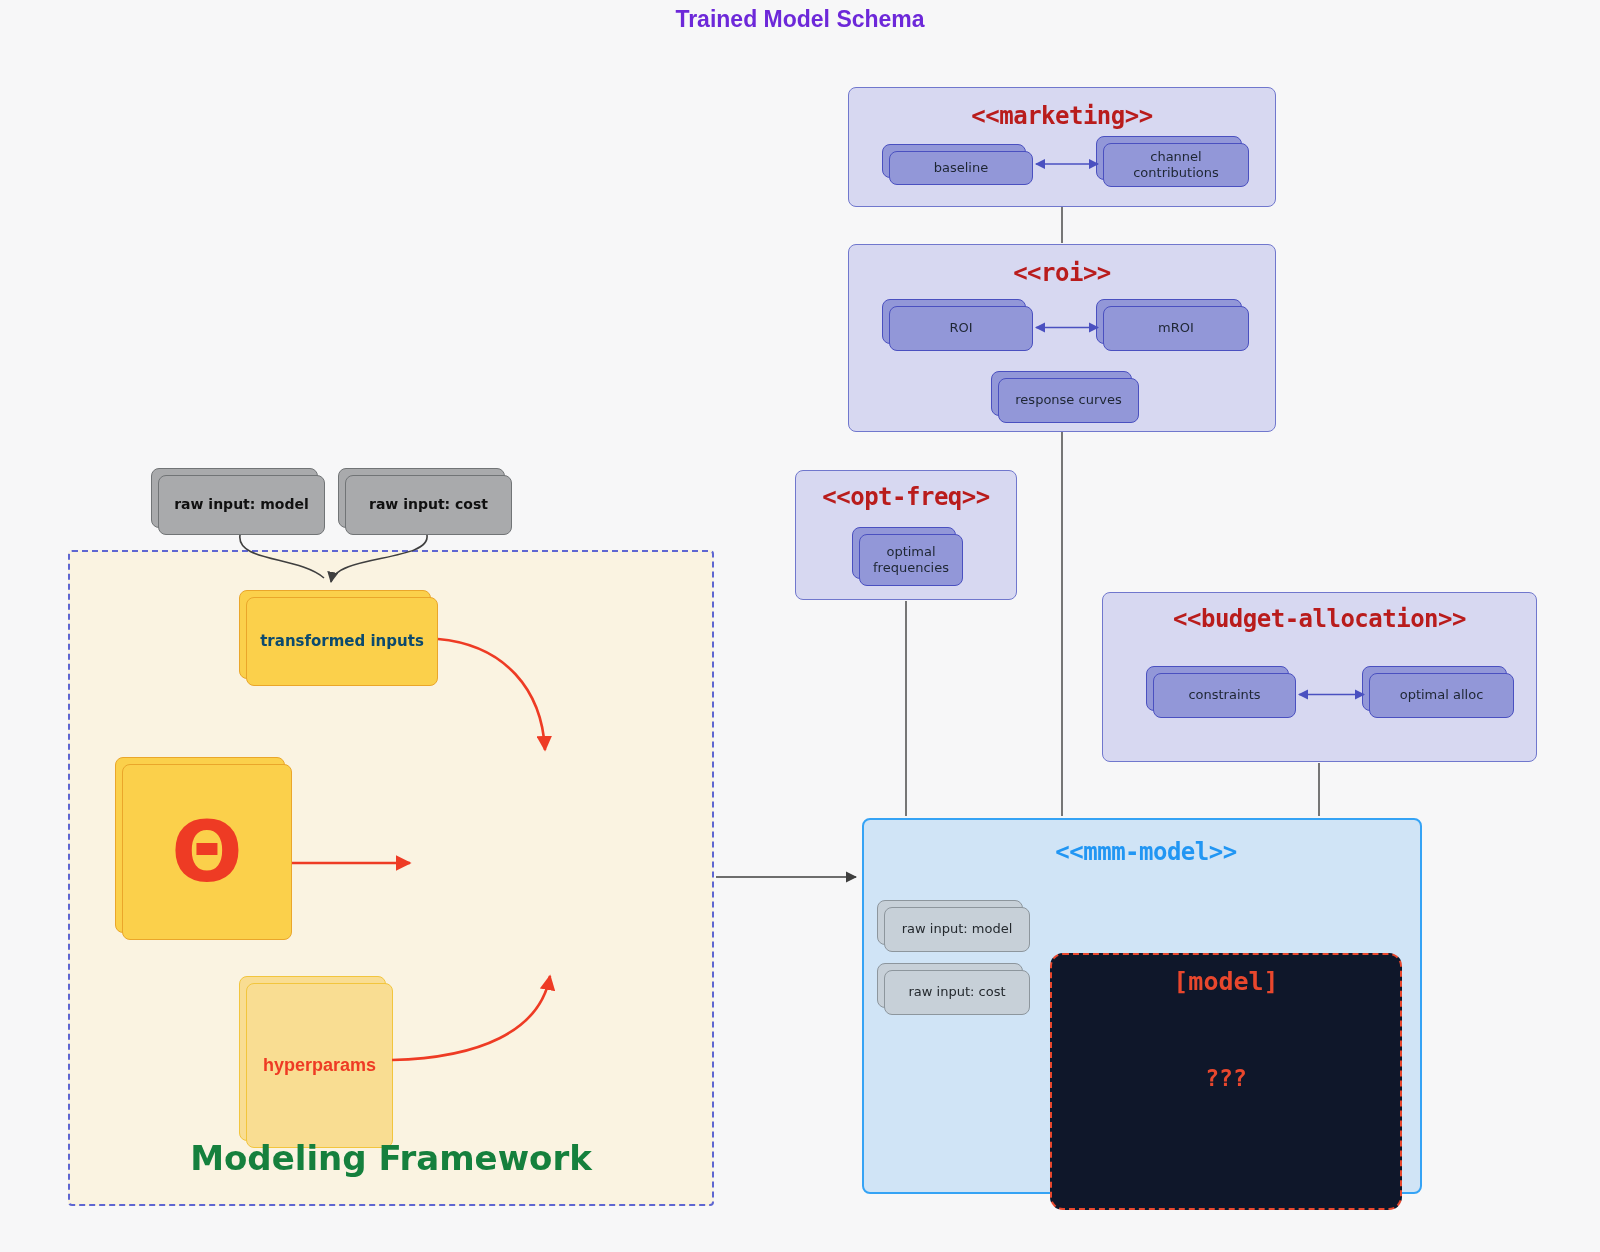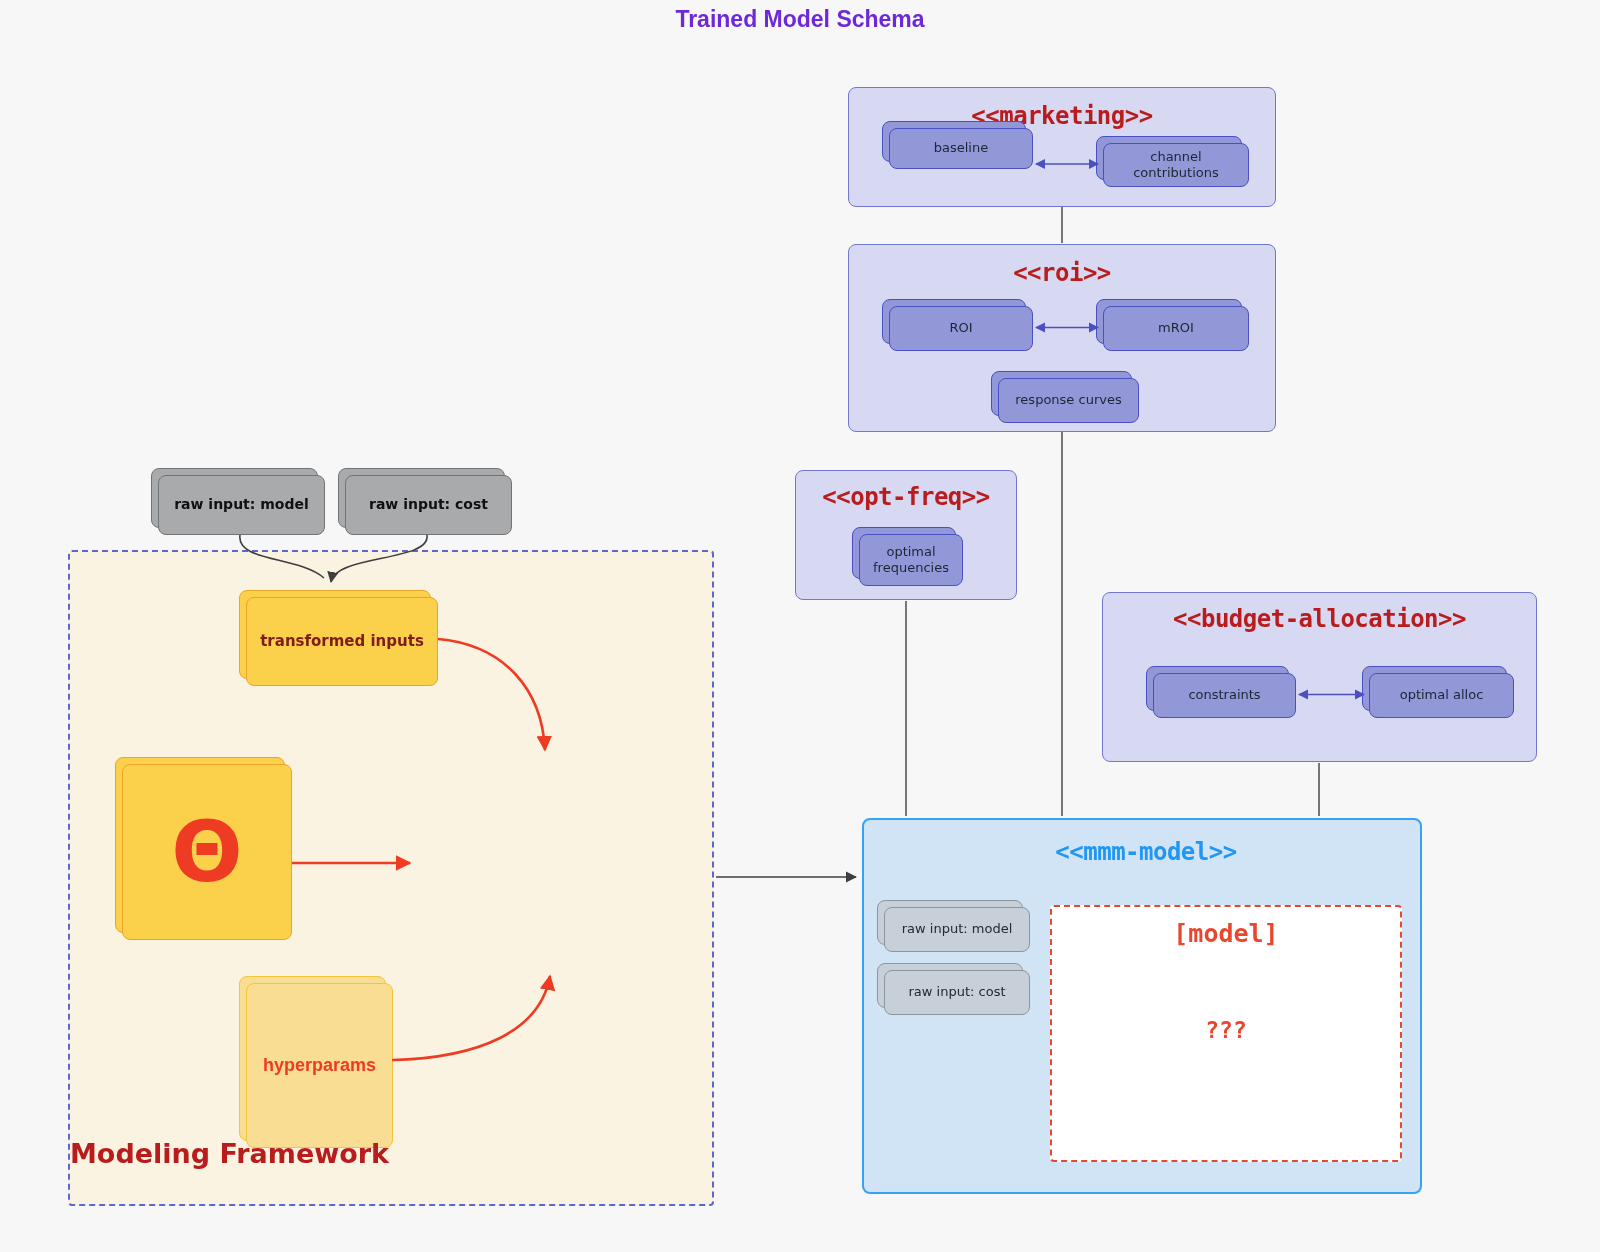--- a/index.html
+++ b/index.html
@@ -22,48 +22,48 @@
   .card{position:absolute;left:0;top:0;right:0;bottom:0;border-radius:8px;
         display:flex;align-items:center;justify-content:center;text-align:center;
         box-sizing:border-box;line-height:1.25;padding:2px 6px;}
   .stacked .back{transform:translate(-7px,-7px);}
   .node.purple .card{background:#9297d8;border:1.5px solid #4a50c0;color:#1e2633;font-size:13px;}
   .node.gray-dark .card{background:#a9aaac;border:1.5px solid #717476;color:#101010;
                         font-size:14px;font-weight:bold;}
   .node.gray-light .card{background:#c7d0d8;border:1.5px solid #8d969d;color:#24292e;font-size:13px;}
   .node.yellow .card{background:#fbd04b;border:1.5px solid #eaa62a;}
   .node.yellow-light .card{background:#f9dd92;border:1.5px solid #f2c53d;}
-  .red-bold{color:#7f1d1d;font-weight:bold;font-size:15px;}
+  .red-bold{color:#0c4a6e;font-weight:bold;font-size:15px;}
   .theta-card{font-family:"DejaVu Sans",sans-serif;font-size:84px;font-weight:bold;color:#ee3b24;}
   .mono-red{font-family:Liberation Sans, sans-serif;font-weight:bold;color:#ee3b24;font-size:18px;}
   .train{position:absolute;border-radius:50%;background:#f8d45f;border:1.5px solid #f0b01e;
          display:flex;align-items:center;justify-content:center;
          color:#ee3b24;font-weight:bold;font-size:26px;box-sizing:border-box;}
-  .framework-label{position:absolute;left:0;right:0;color:#b91c1c;
-                   font-weight:bold;font-size:27px;}
-  .model-box{position:absolute;background:#ffffff;border:2.5px dashed #e9472d;
-             border-radius:4px;box-sizing:border-box;}
+  .framework-label{position:absolute;left:0;right:0;text-align:center;color:#15803d;
+                   font-weight:bold;font-size:34px;}
+  .model-box{position:absolute;background:#0f172a;border:2.5px dashed #e9472d;
+             border-radius:13px;box-sizing:border-box;margin-top:48px;}
   .model-label{position:absolute;left:0;right:0;top:12px;text-align:center;
                font-family:"DejaVu Sans Mono",monospace;font-weight:bold;
                font-size:25px;color:#e9472d;}
   .model-q{position:absolute;left:0;right:0;top:110px;text-align:center;
            font-family:"DejaVu Sans Mono",monospace;font-weight:bold;
            font-size:23px;color:#e9472d;}
   svg.connectors{position:absolute;left:0;top:0;pointer-events:none;}
 </style>
 </head>
 <body>
 
 <div class="canvas">
 
   <div class="page-title">Trained Model Schema</div>
 
   <div class="group purple" style="left:848px;top:87px;width:428px;height:120px">
     <div class="group-title" style="top:14px">&lt;&lt;marketing&gt;&gt;</div>
-    <div class="node purple stacked" style="left:40px;top:40px;width:144px;height:41px">
+    <div class="node purple stacked" style="left:40px;top:63px;width:144px;height:34px">
       <div class="card back"></div>
       <div class="card front">baseline</div>
     </div>
     <div class="node purple stacked" style="left:254px;top:55px;width:146px;height:44px">
       <div class="card back"></div>
       <div class="card front">channel contributions</div>
     </div>
   </div>
 
   <div class="group purple" style="left:848px;top:244px;width:428px;height:188px">

